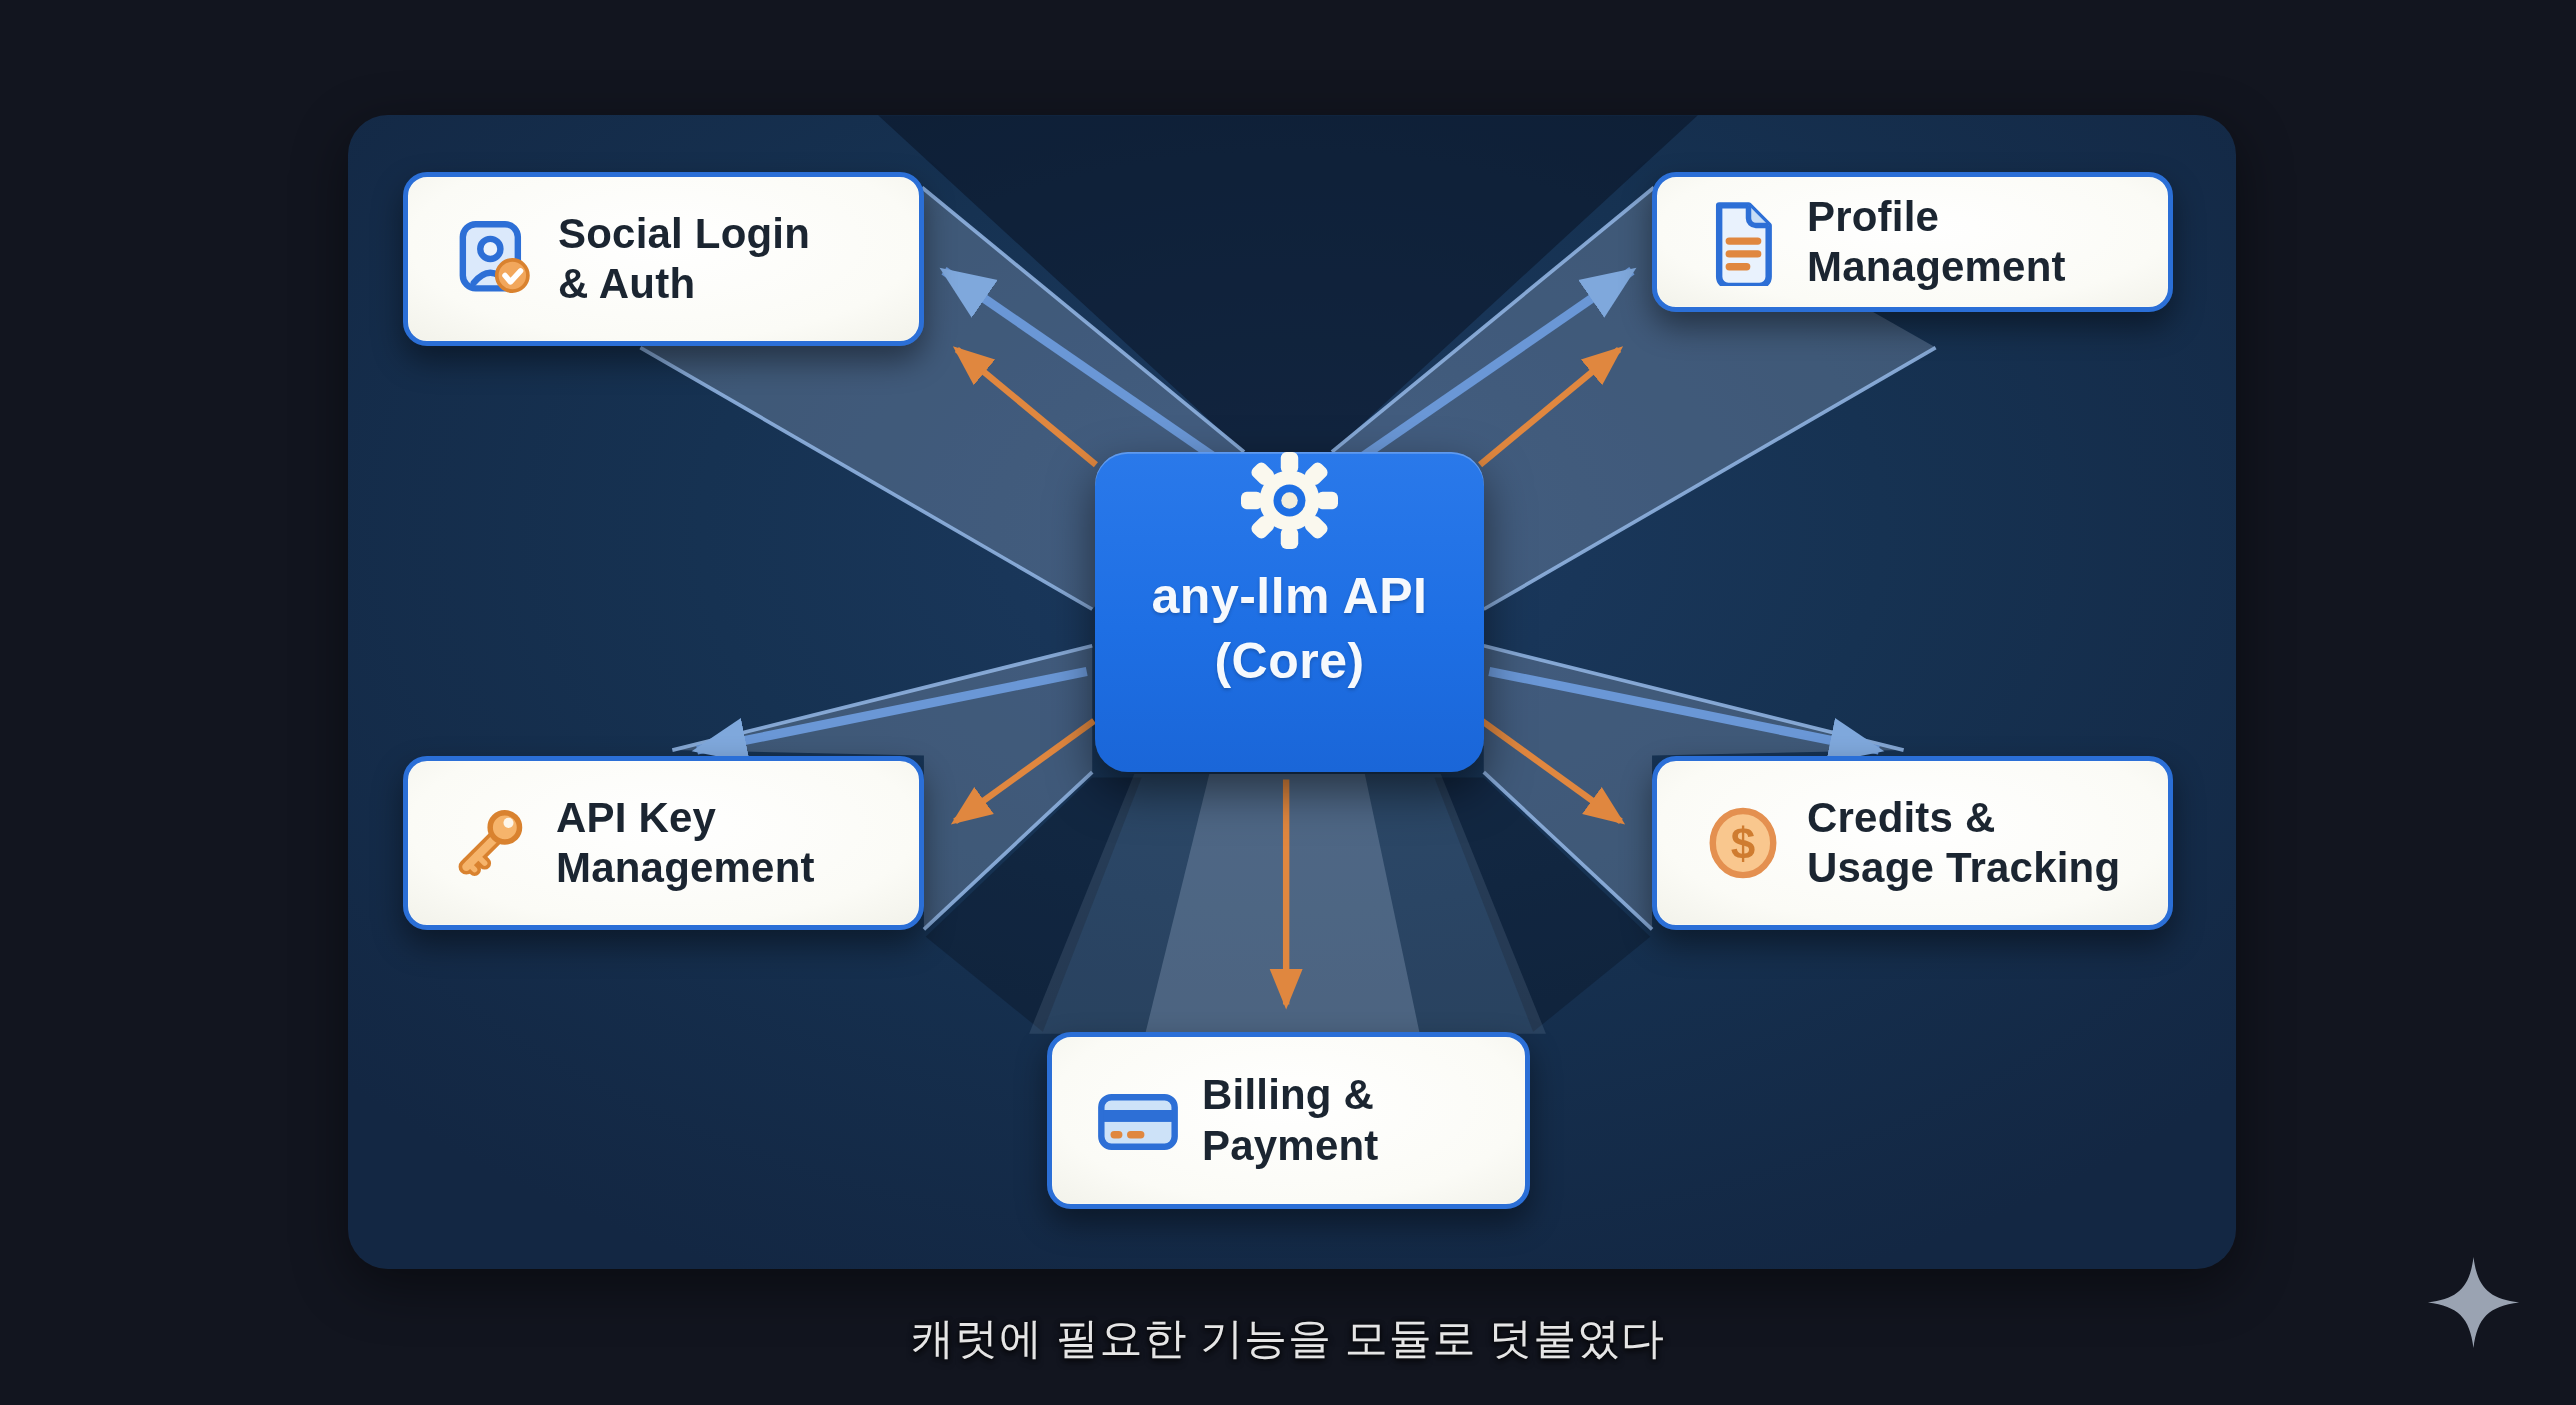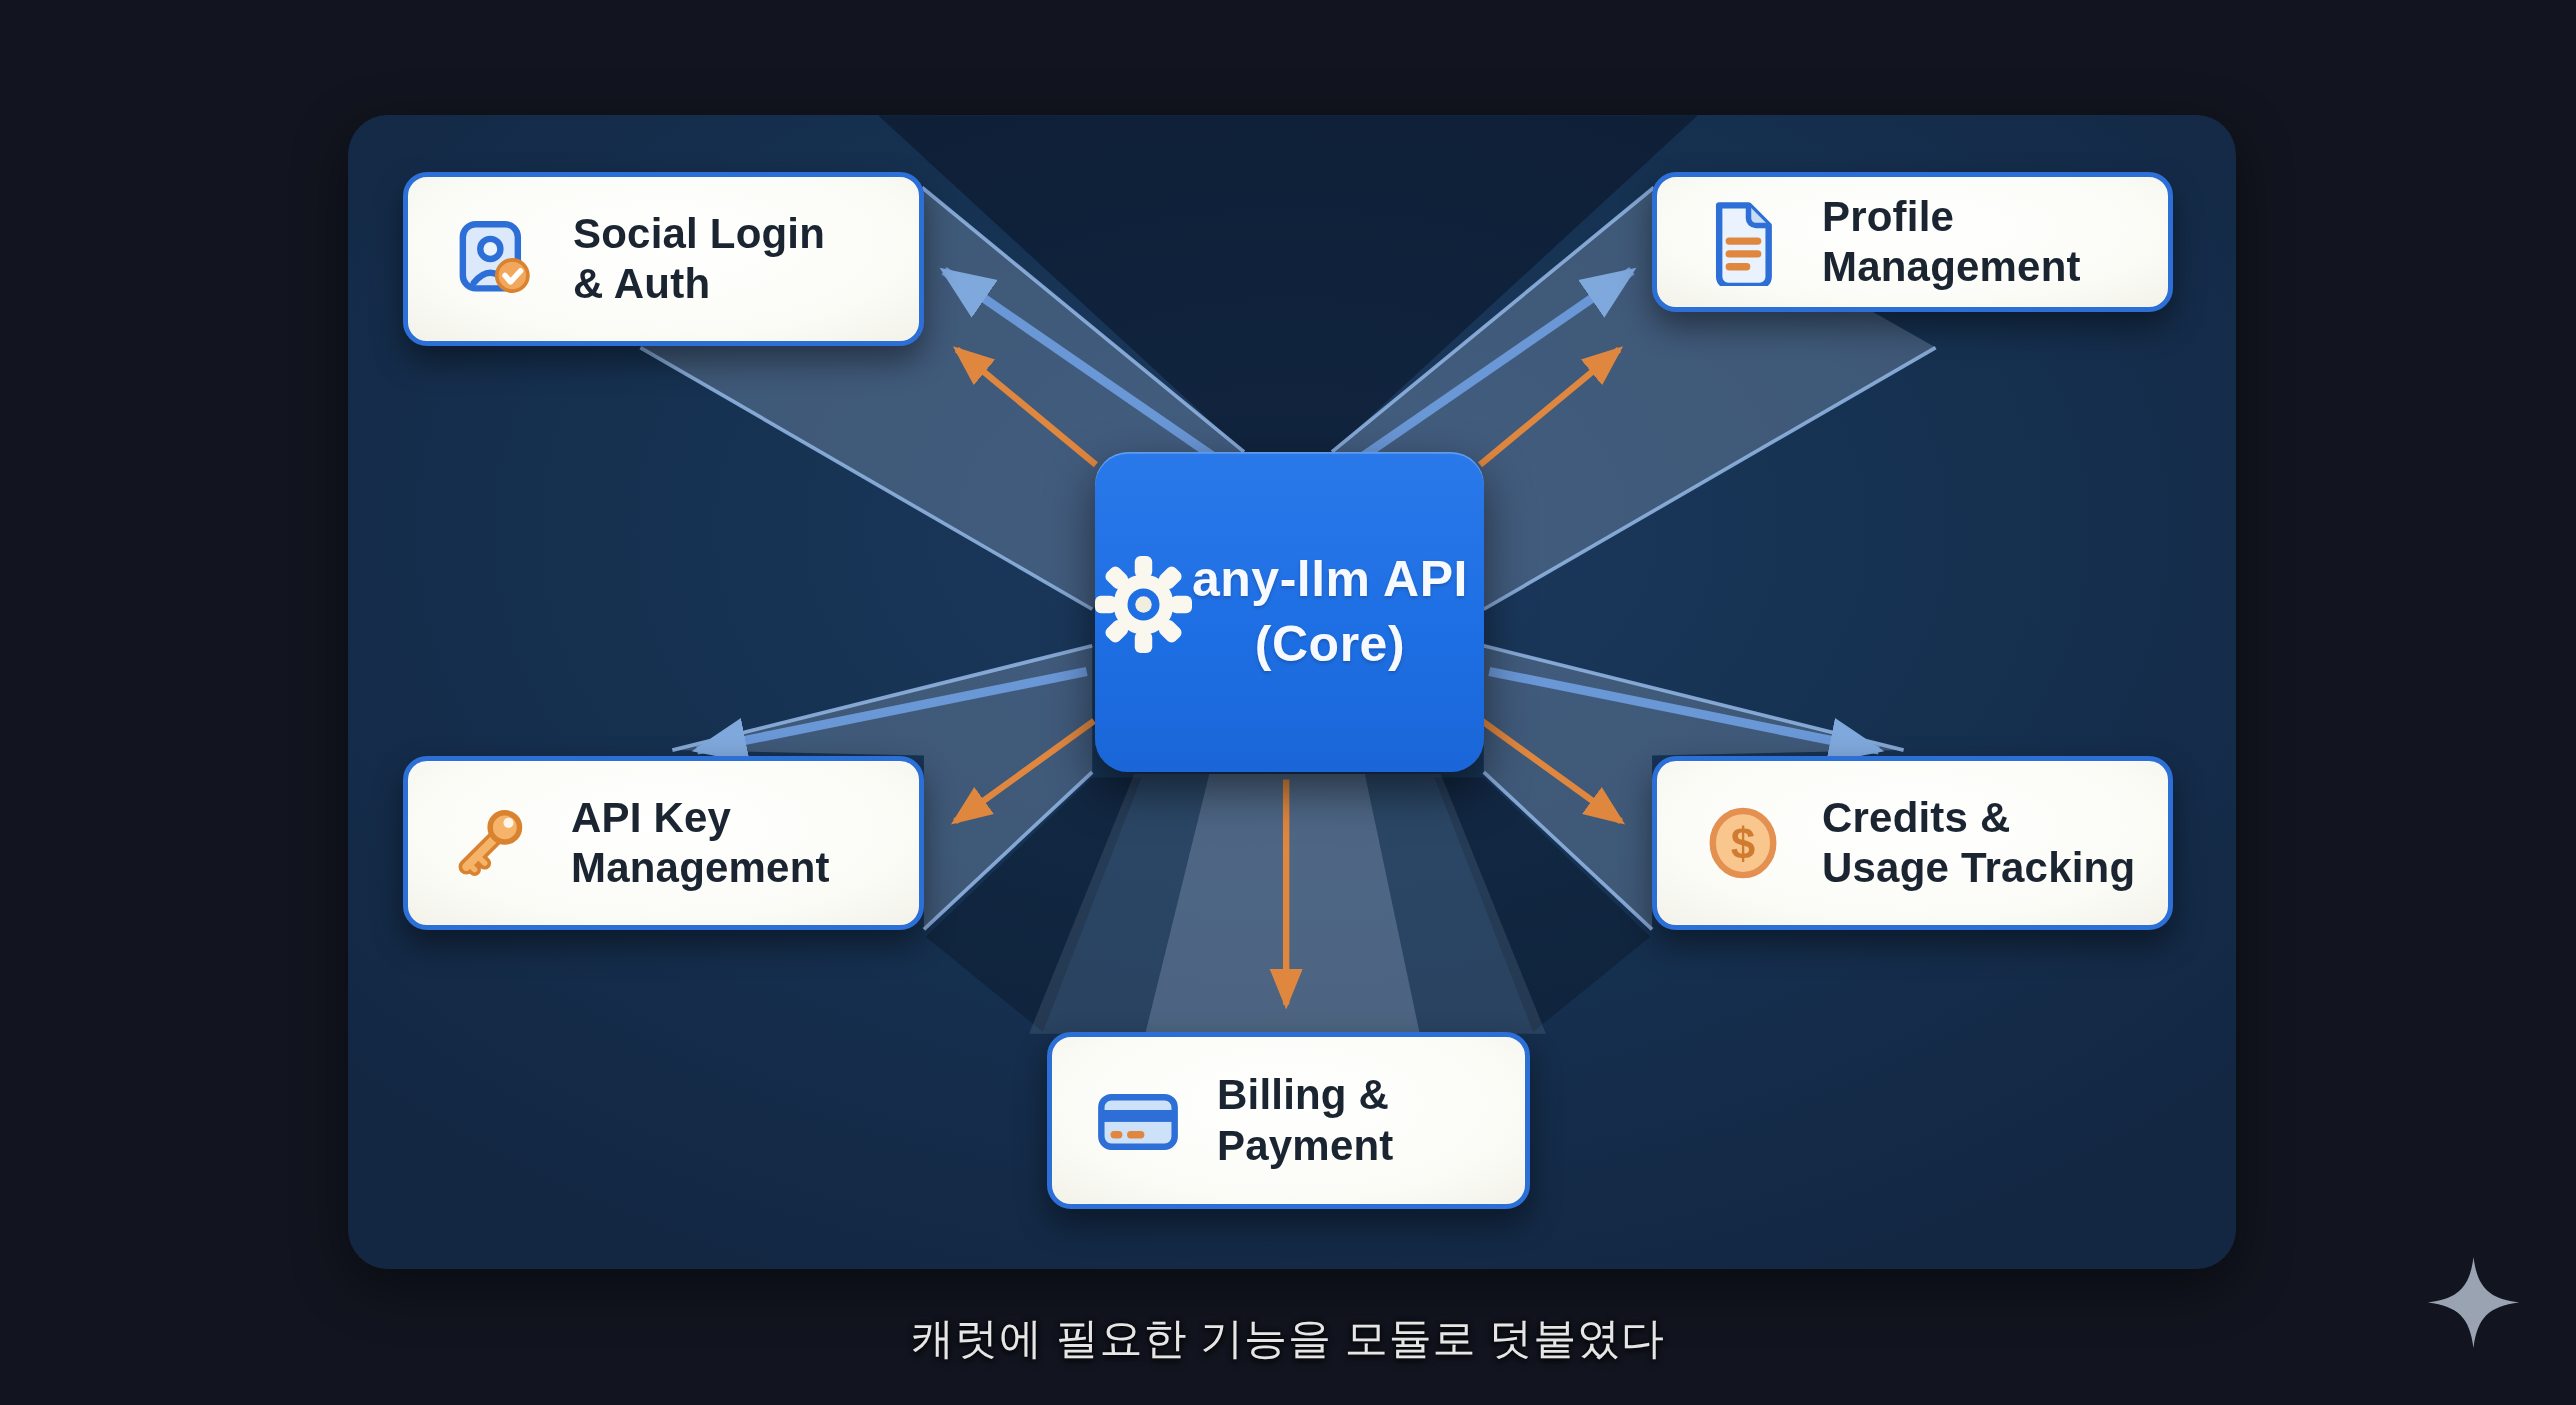--- a/index.html
+++ b/index.html
@@ -25,42 +25,42 @@
 
   
   .card {
     position: absolute; z-index: 3;
     box-sizing: border-box;
     background: radial-gradient(ellipse at 50% 40%, #ffffff 0%, #fbfbf6 70%, #f2f2ea 100%);
     border: 5.5px solid #2b6fd7;
     border-radius: 24px;
     box-shadow: 0 14.6px 31px rgba(0,0,0,0.42), 0 0 0 0.9px rgba(255,255,255,0.25) inset;
     display: flex; align-items: center;
-    padding-left: 42px; gap: 35px;
+    padding-left: 42px; gap: 20px;
   }
   .card .icon-wrap { width: 88px; height: 88px; flex: 0 0 auto; }
   .card .label {
     color: #1b2531; font-weight: 700;
     font-size: 42px; line-height: 1.2; letter-spacing: 0.2px;
   }
   .card-social  { left: 403px;  top: 172px;  width: 521px; height: 174px; }
   .card-profile { left: 1652px; top: 172px;  width: 521px; height: 140px; }
   .card-apikey  { left: 403px;  top: 756px;  width: 521px; height: 174px; padding-left: 40px; }
   .card-credits { left: 1652px; top: 756px;  width: 521px; height: 174px; }
   .card-billing { left: 1047px; top: 1032px; width: 483px; height: 177px; }
 
   
   .center-node {
     position: absolute; z-index: 3;
     left: 1095px; top: 452px; width: 389px; height: 320px;
     box-sizing: border-box;
     border-radius: 33px;
     background: linear-gradient(180deg, #2a79ea 0%, #1e6fe4 55%, #1a66d8 100%);
     box-shadow: 0 18.3px 46px rgba(0,0,0,0.5), inset 0 1.8px 0 rgba(255,255,255,0.25);
-    display: flex; flex-direction: row; align-items: center;
+    display: flex; flex-direction: column; align-items: center;
   }
   .center-node .gear { width: 97px; height: 97px; margin-bottom: 14.6px; }
   .center-node .node-label {
     color: #f6f9fd; font-weight: 700; text-align: center;
     font-size: 50px; line-height: 1.3; letter-spacing: 0.5px;
     text-shadow: 0 1.8px 3.7px rgba(0,0,0,0.2);
   }
 
   
   .caption {

